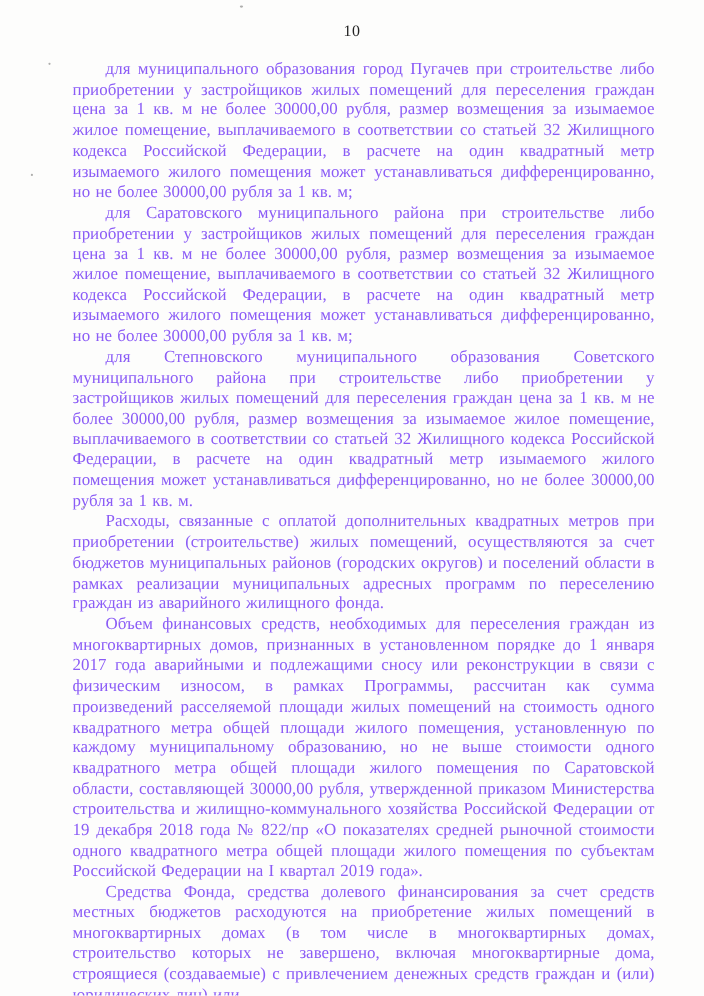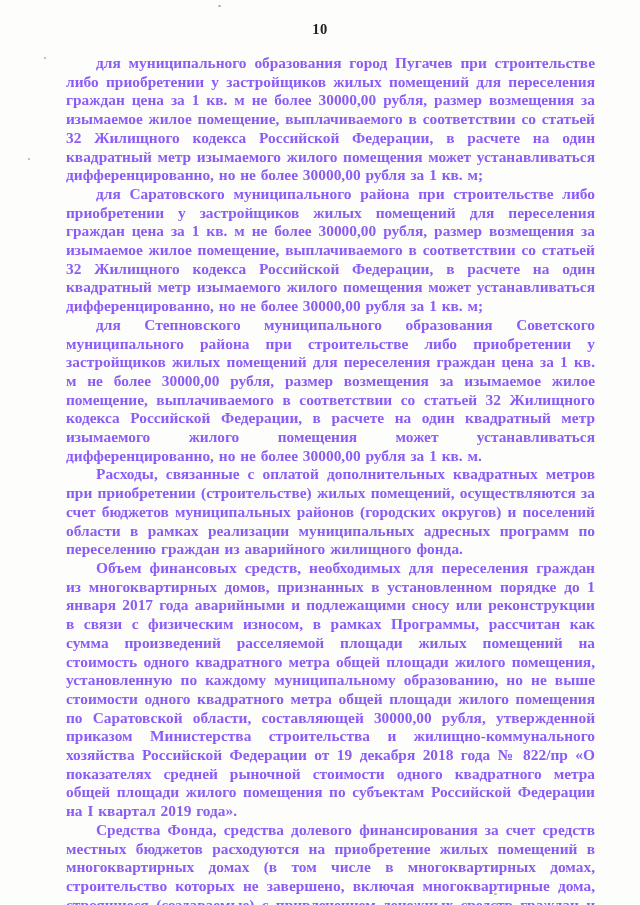--- a/index.html
+++ b/index.html
@@ -13,21 +13,20 @@
     color: #1b1b1b;
     font-family: "Liberation Serif", "DejaVu Serif", serif;
     overflow: hidden;
   }
   .page {
     position: relative;
     width: 640px;
     height: 865px;
     box-sizing: border-box;
     padding-top: 21px;
-    font-weight: bold;
   }
   .page-number {
     text-align: center;
     font-size: 14.5px;
     line-height: 16px;
     letter-spacing: 0.5px;
     color: #222;
   }
   .content {
     margin: 17px 45px 0 66px;

